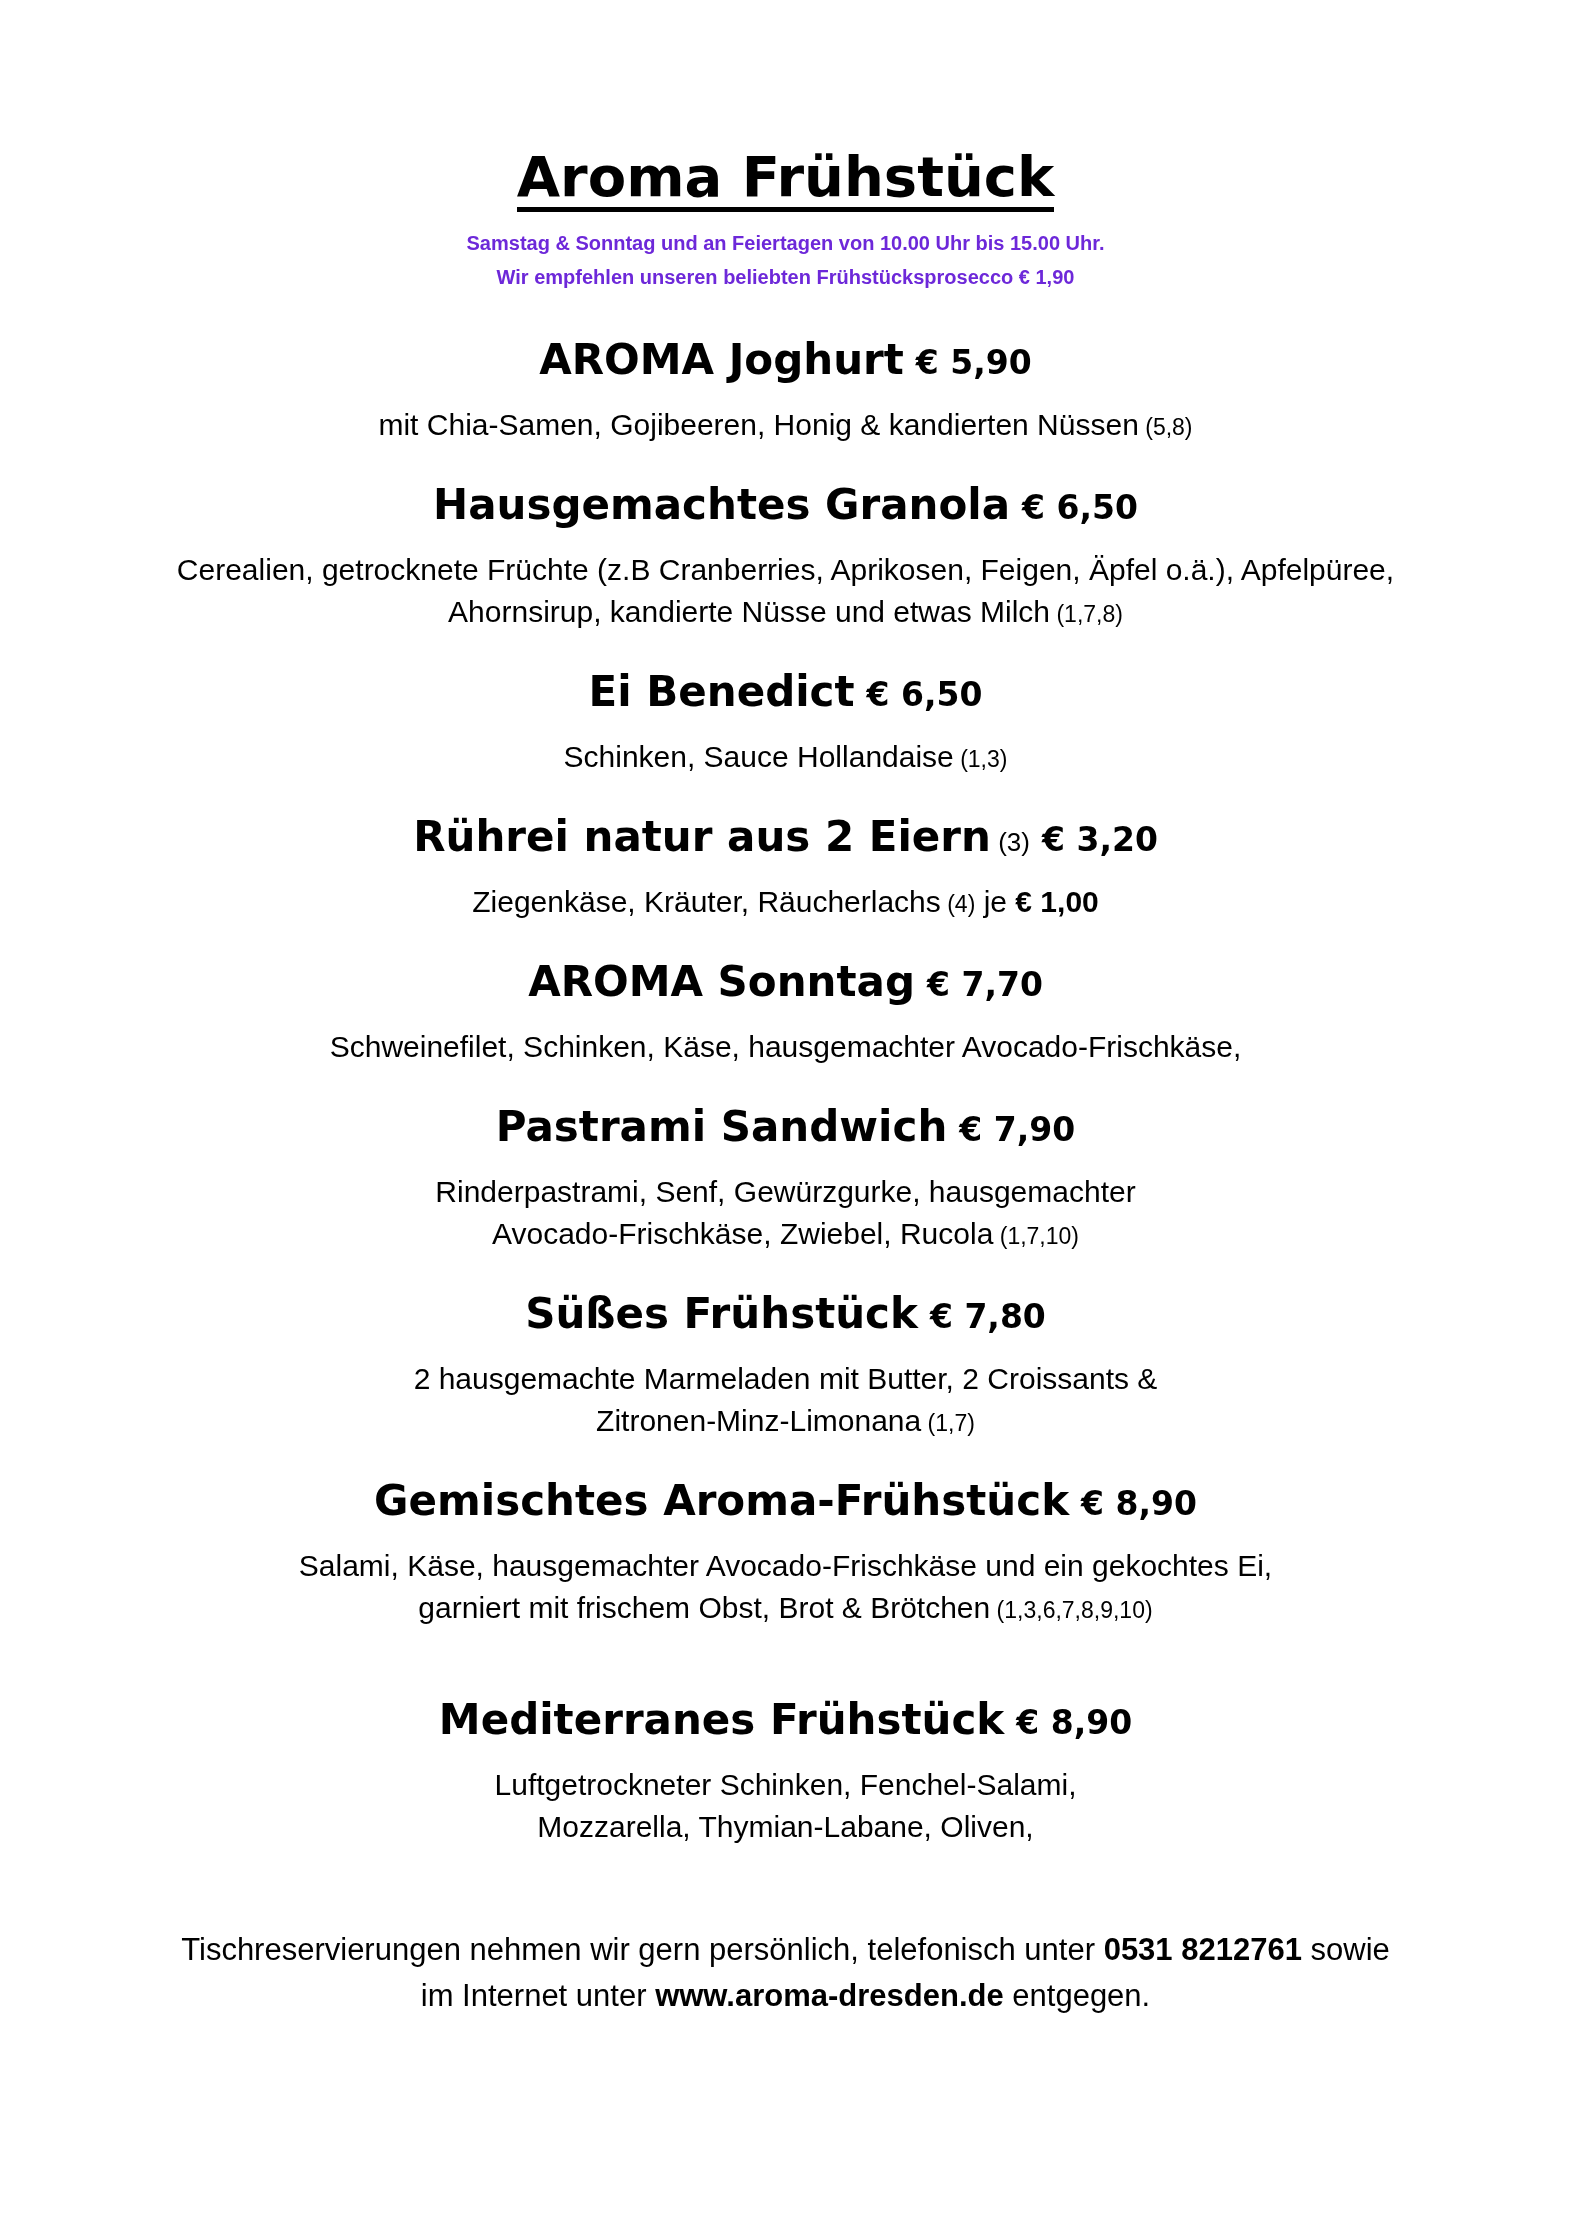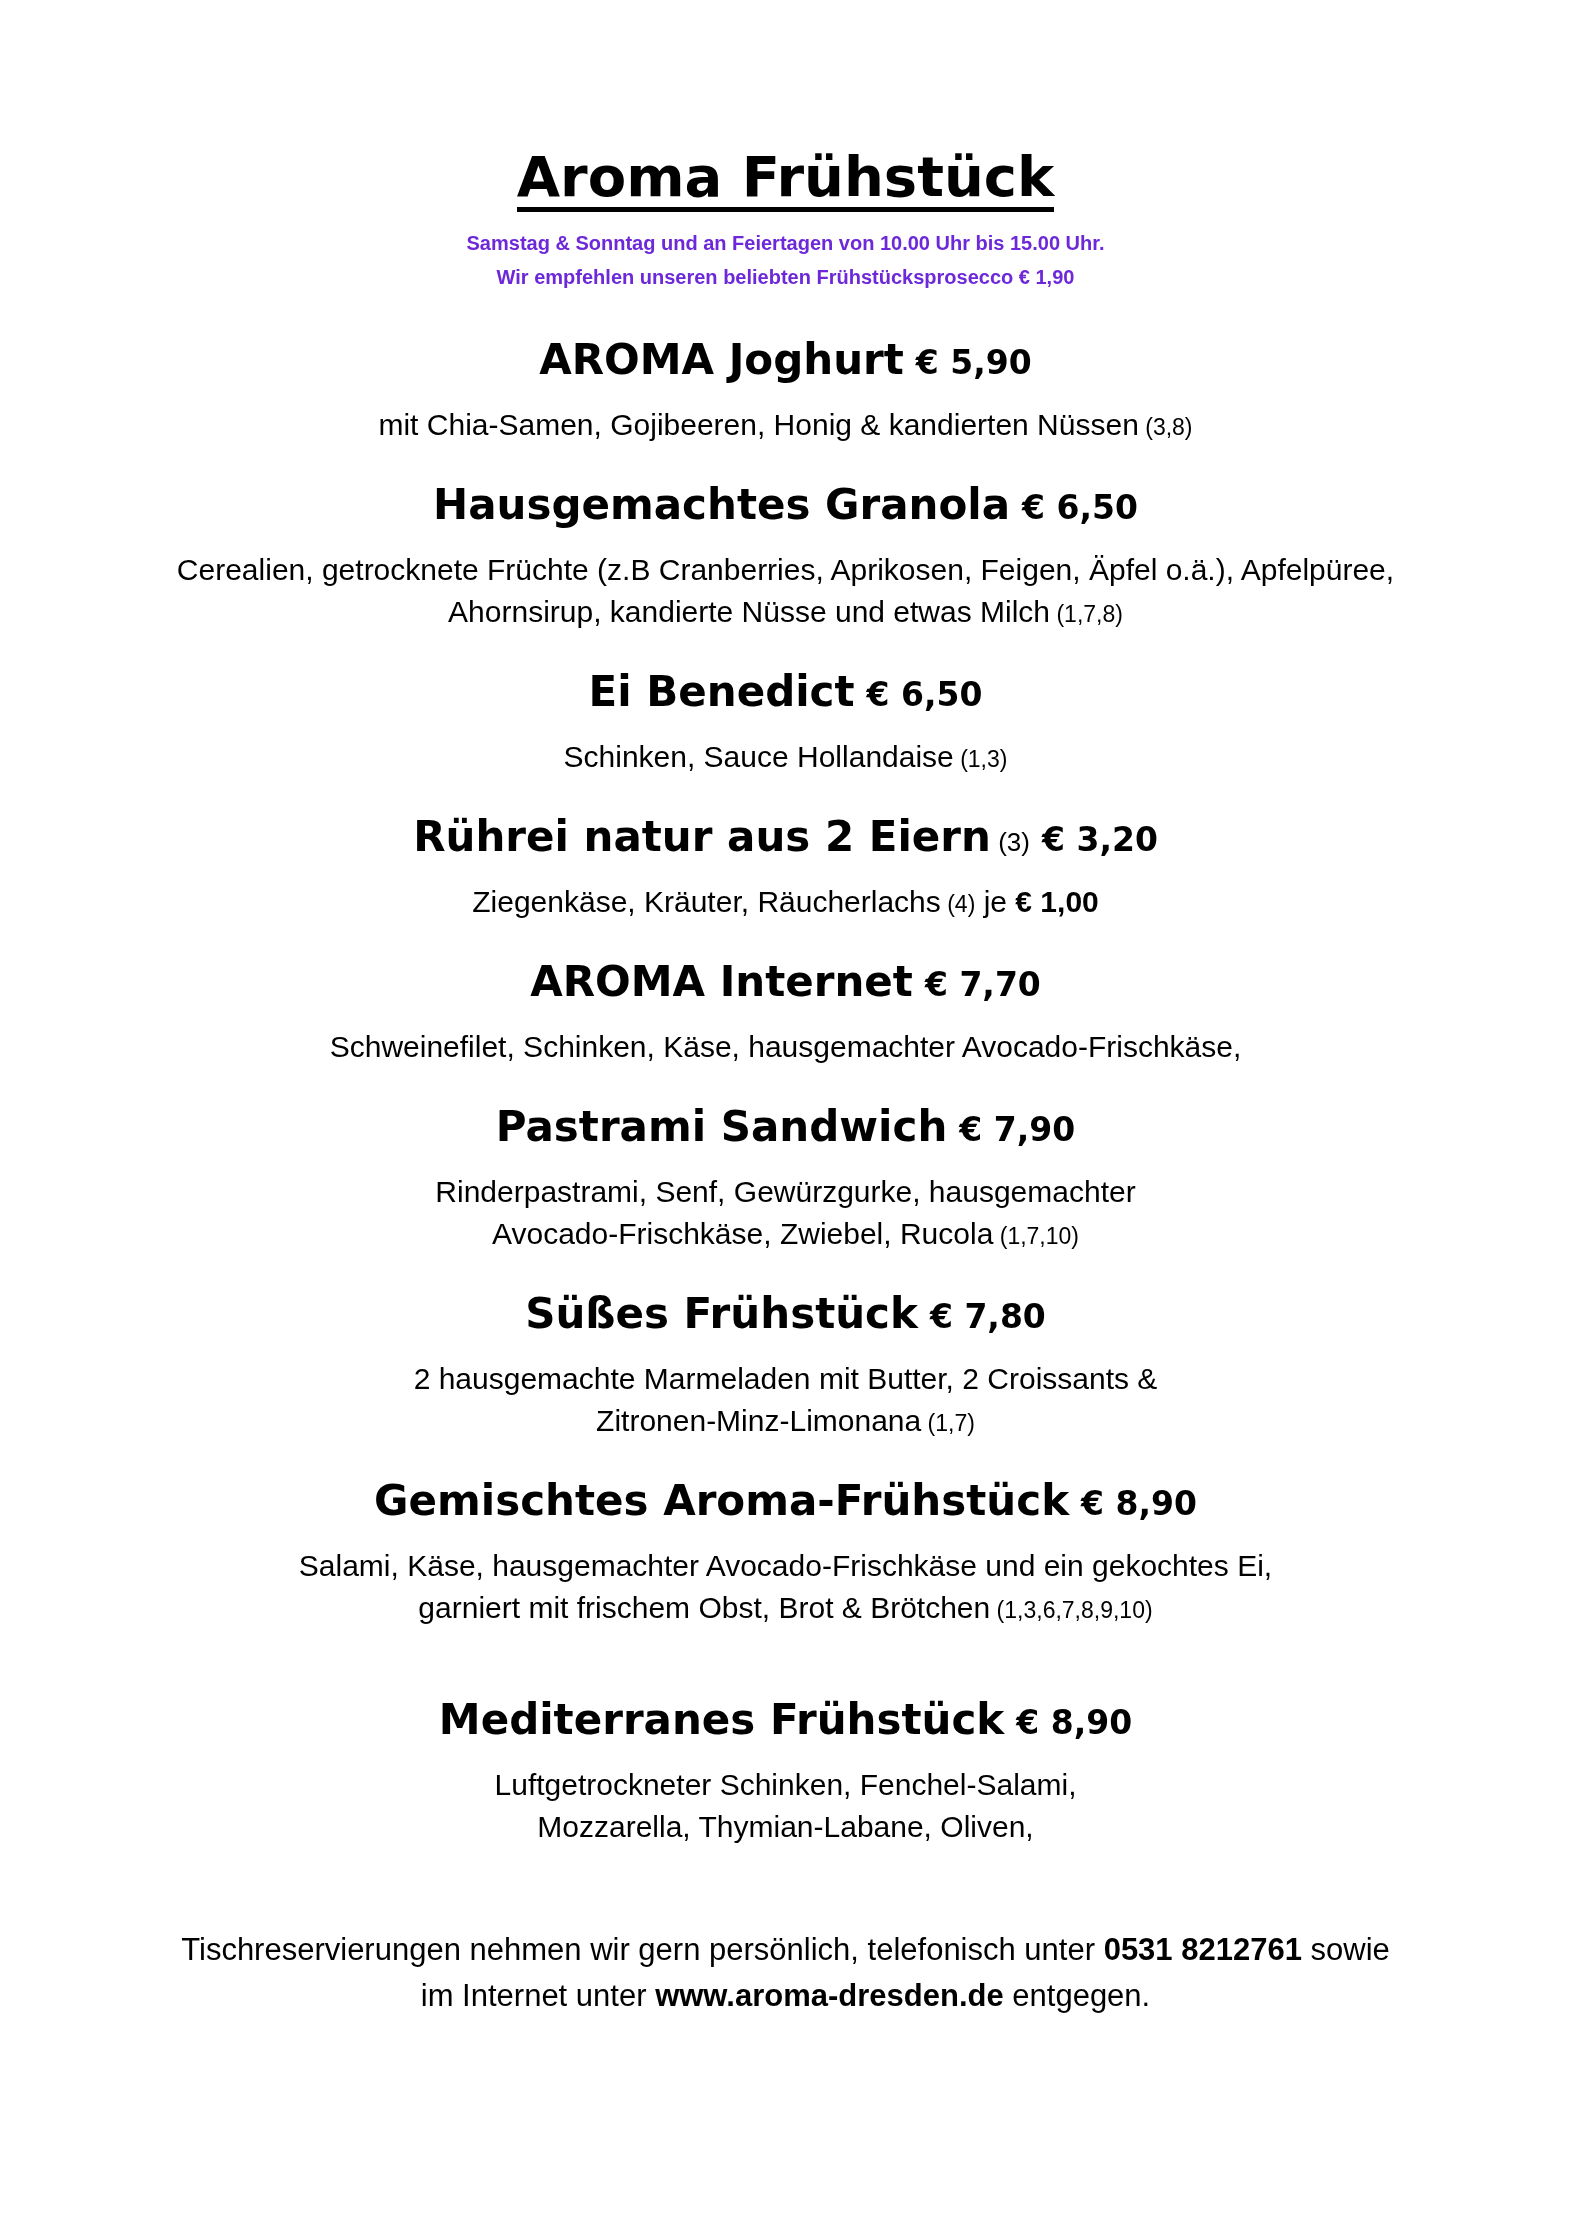--- a/index.html
+++ b/index.html
@@ -86,21 +86,21 @@
         <span class="subtitle-line">Samstag &amp; Sonntag und an Feiertagen von 10.00 Uhr bis 15.00 Uhr.</span>
         <span class="subtitle-line">Wir empfehlen unseren beliebten Frühstücksprosecco € 1,90</span>
       </p>
   </header>
 
   <main class="menu-list">
 
     <section class="menu-item" style="margin-top:40px">
       <h2 class="item-heading"><span class="item-name">AROMA Joghurt</span><span class="item-note"></span><span class="item-price">€ 5,90</span></h2>
       <p class="item-desc">
-          <span class="desc-line"><span>mit Chia-Samen, Gojibeeren, Honig &amp; kandierten Nüssen</span><span class="refs"> (3,8)</span></span>
+          <span class="desc-line"><span>mit Chia-Samen, Gojibeeren, Honig &amp; kandierten Nüssen</span><span class="refs"> (5,8)</span></span>
         </p>
     </section>
 
     <section class="menu-item">
       <h2 class="item-heading"><span class="item-name">Hausgemachtes Granola</span><span class="item-note"></span><span class="item-price">€ 6,50</span></h2>
       <p class="item-desc">
           <span class="desc-line"><span>Cerealien, getrocknete Früchte (z.B Cranberries, Aprikosen, Feigen, Äpfel o.ä.), Apfelpüree,</span><span class="refs"></span></span>
           <span class="desc-line"><span>Ahornsirup, kandierte Nüsse und etwas Milch</span><span class="refs"> (1,7,8)</span></span>
         </p>
     </section>
@@ -113,21 +113,21 @@
     </section>
 
     <section class="menu-item">
       <h2 class="item-heading"><span class="item-name">Rührei natur aus 2 Eiern</span><span class="item-note"> (3)</span><span class="item-price">€ 3,20</span></h2>
       <p class="item-desc">
           <span class="desc-line"><span>Ziegenkäse, Kräuter, Räucherlachs</span><span class="refs"> (4)</span><span> je </span><span class="bold-seg">€ 1,00</span></span>
         </p>
     </section>
 
     <section class="menu-item">
-      <h2 class="item-heading"><span class="item-name">AROMA Internet</span><span class="item-note"></span><span class="item-price">€ 7,70</span></h2>
+      <h2 class="item-heading"><span class="item-name">AROMA Sonntag</span><span class="item-note"></span><span class="item-price">€ 7,70</span></h2>
       <p class="item-desc">
           <span class="desc-line"><span>Schweinefilet, Schinken, Käse, hausgemachter Avocado-Frischkäse,</span><span class="refs"></span></span>
         </p>
     </section>
 
     <section class="menu-item">
       <h2 class="item-heading"><span class="item-name">Pastrami Sandwich</span><span class="item-note"></span><span class="item-price">€ 7,90</span></h2>
       <p class="item-desc">
           <span class="desc-line"><span>Rinderpastrami, Senf, Gewürzgurke, hausgemachter</span><span class="refs"></span></span>
           <span class="desc-line"><span>Avocado-Frischkäse, Zwiebel, Rucola</span><span class="refs"> (1,7,10)</span></span>

